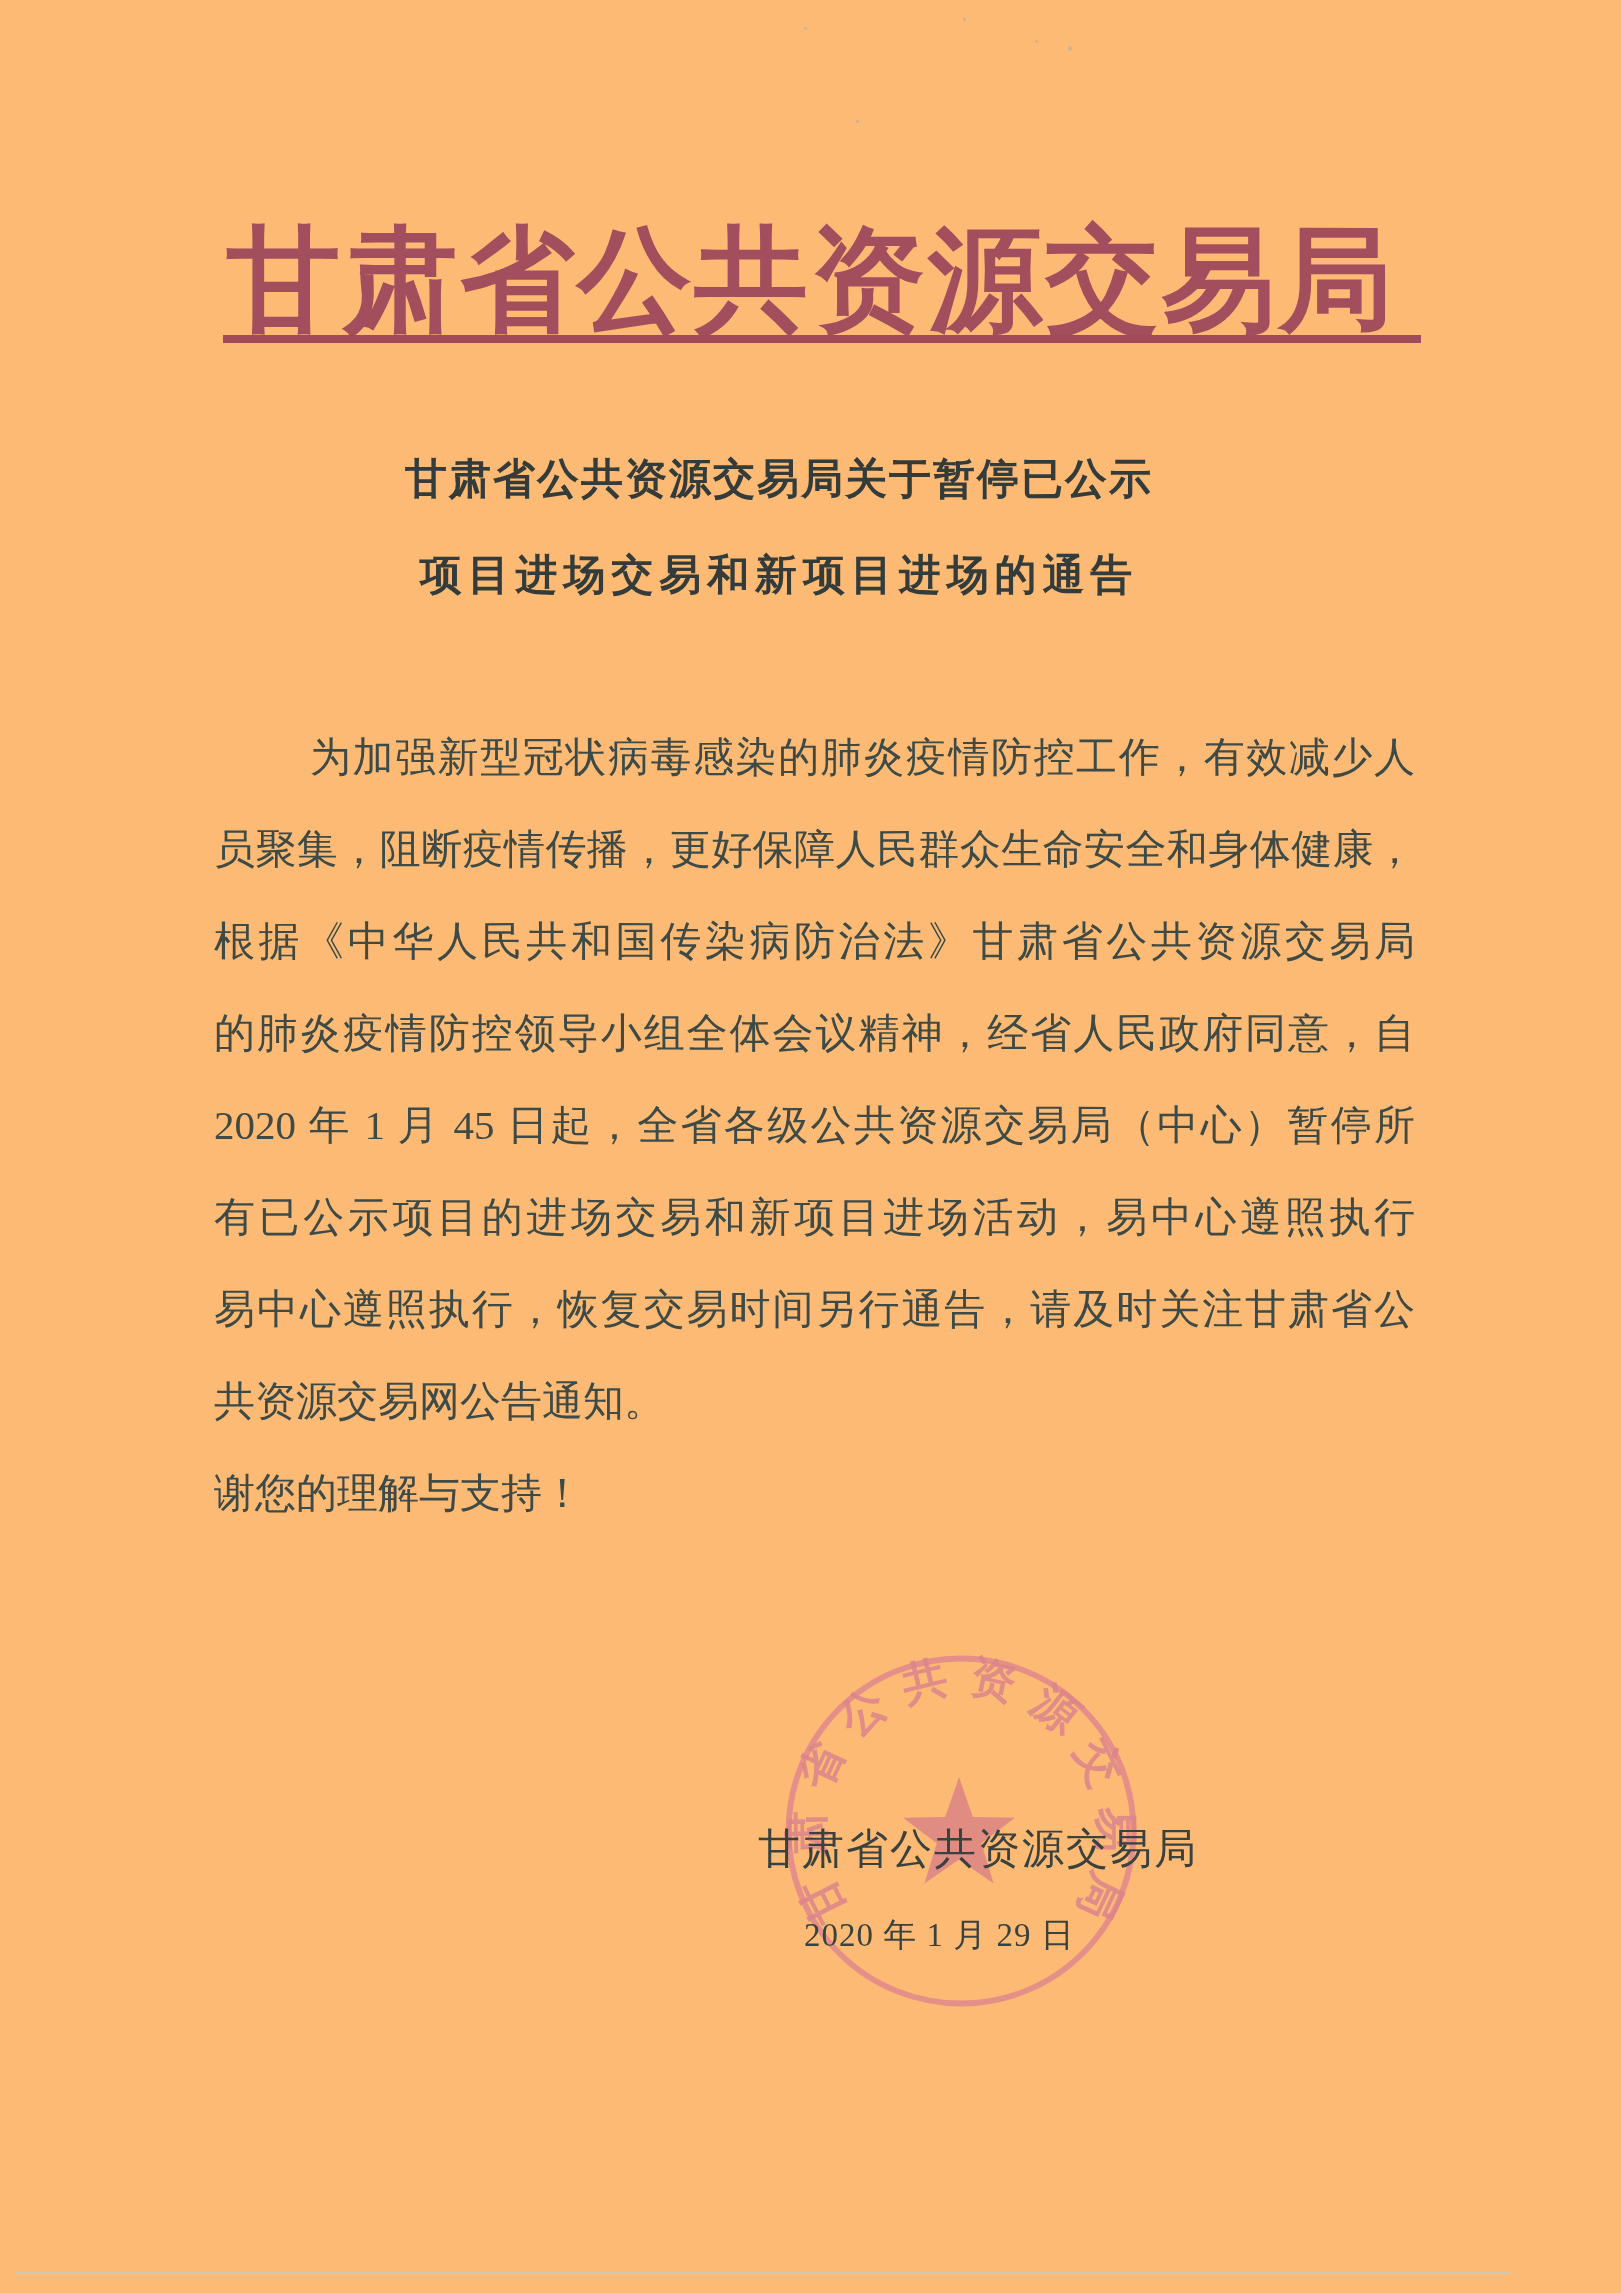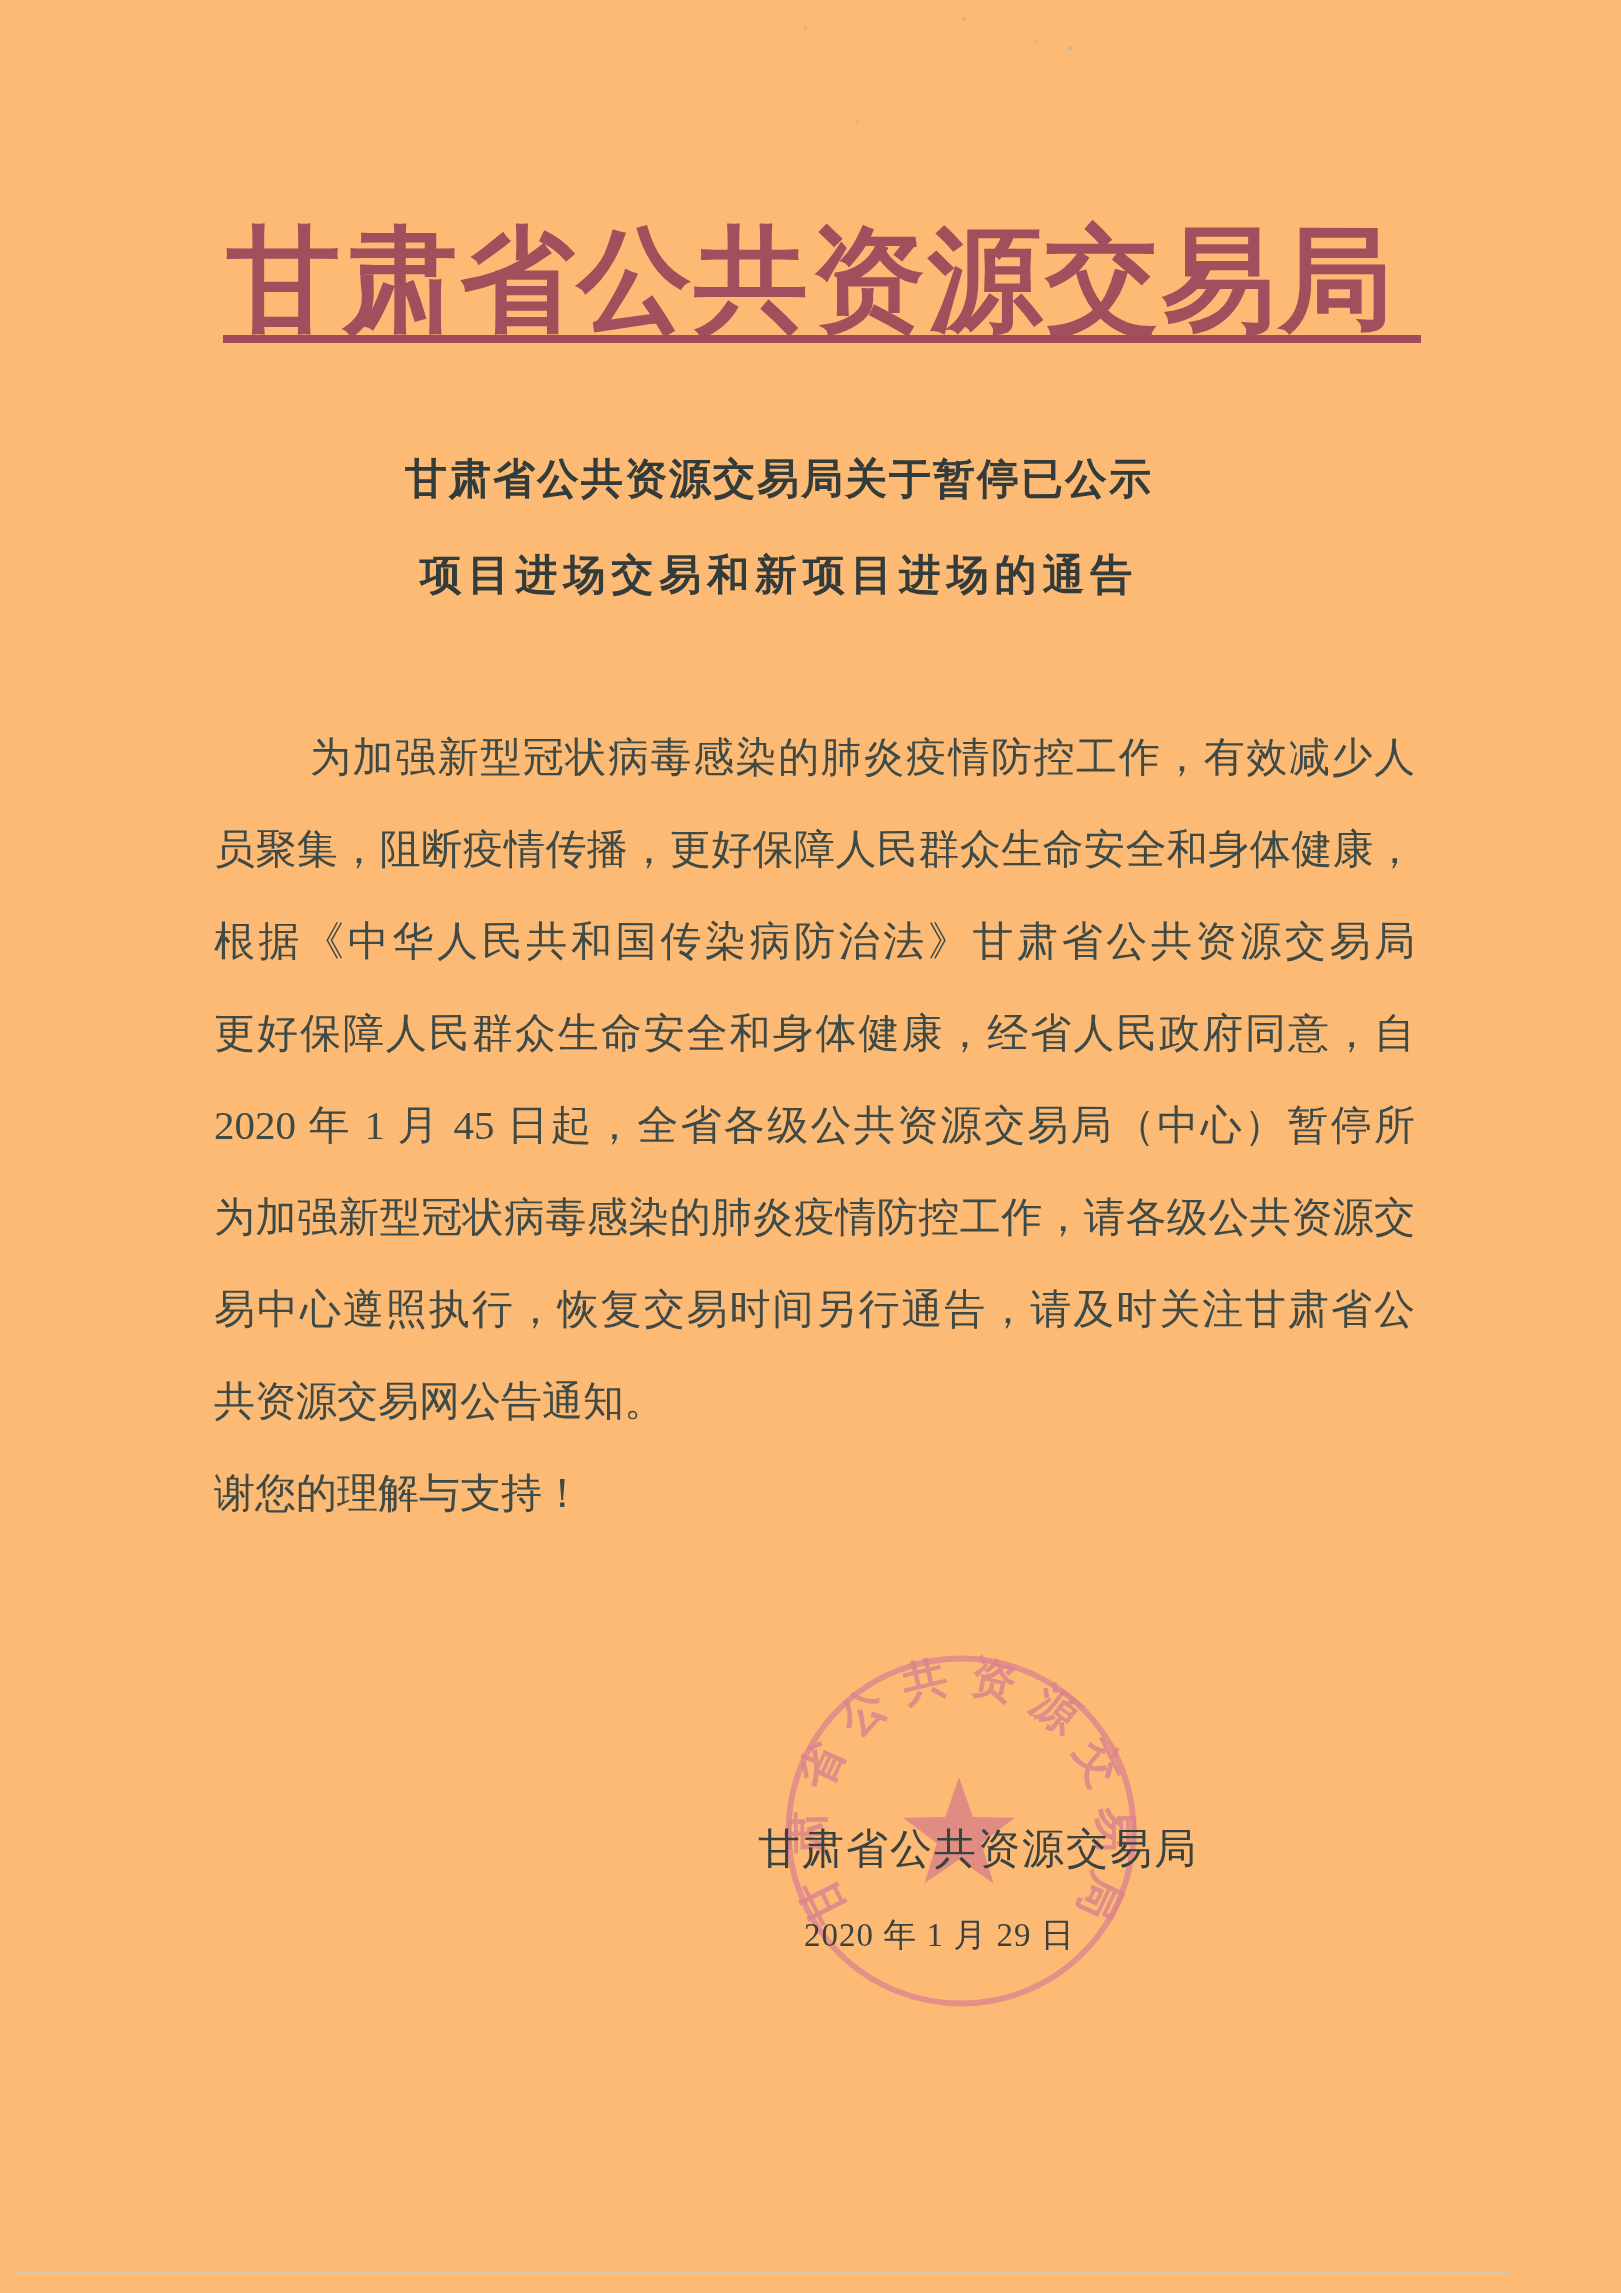--- a/index.html
+++ b/index.html
@@ -78,23 +78,23 @@
 
   <div class="doc-title">
     <div class="t-line l1">甘肃省公共资源交易局关于暂停已公示</div>
     <div class="t-line l2">项目进场交易和新项目进场的通告</div>
   </div>
 
   <div class="body-text">
     <div class="line indent">为加强新型冠状病毒感染的肺炎疫情防控工作，有效减少人</div>
     <div class="line">员聚集，阻断疫情传播，更好保障人民群众生命安全和身体健康，</div>
     <div class="line">根据《中华人民共和国传染病防治法》甘肃省公共资源交易局</div>
-    <div class="line">更好保障人民群众生命安全和身体健康，经省人民政府同意，自</div>
+    <div class="line">的肺炎疫情防控领导小组全体会议精神，经省人民政府同意，自</div>
     <div class="line">2020 年 1 月 45 日起，全省各级公共资源交易局（中心）暂停所</div>
-    <div class="line">为加强新型冠状病毒感染的肺炎疫情防控工作，请各级公共资源交</div>
+    <div class="line">有已公示项目的进场交易和新项目进场活动，易中心遵照执行</div>
     <div class="line">易中心遵照执行，恢复交易时间另行通告，请及时关注甘肃省公</div>
     <div class="line last">共资源交易网公告通知。</div>
     <div class="line last">谢您的理解与支持！</div>
   </div>
 
   <svg class="stamp" viewBox="0 0 400 400" width="392" height="392">
     <defs>
       <path id="ringPath" d="M 91.2 291.3 A 142 142 0 1 1 308.8 291.3" fill="none"></path>
     </defs>
     <circle cx="200" cy="200" r="176" fill="none" stroke="#dd858d" stroke-width="6" opacity="0.8"></circle>

